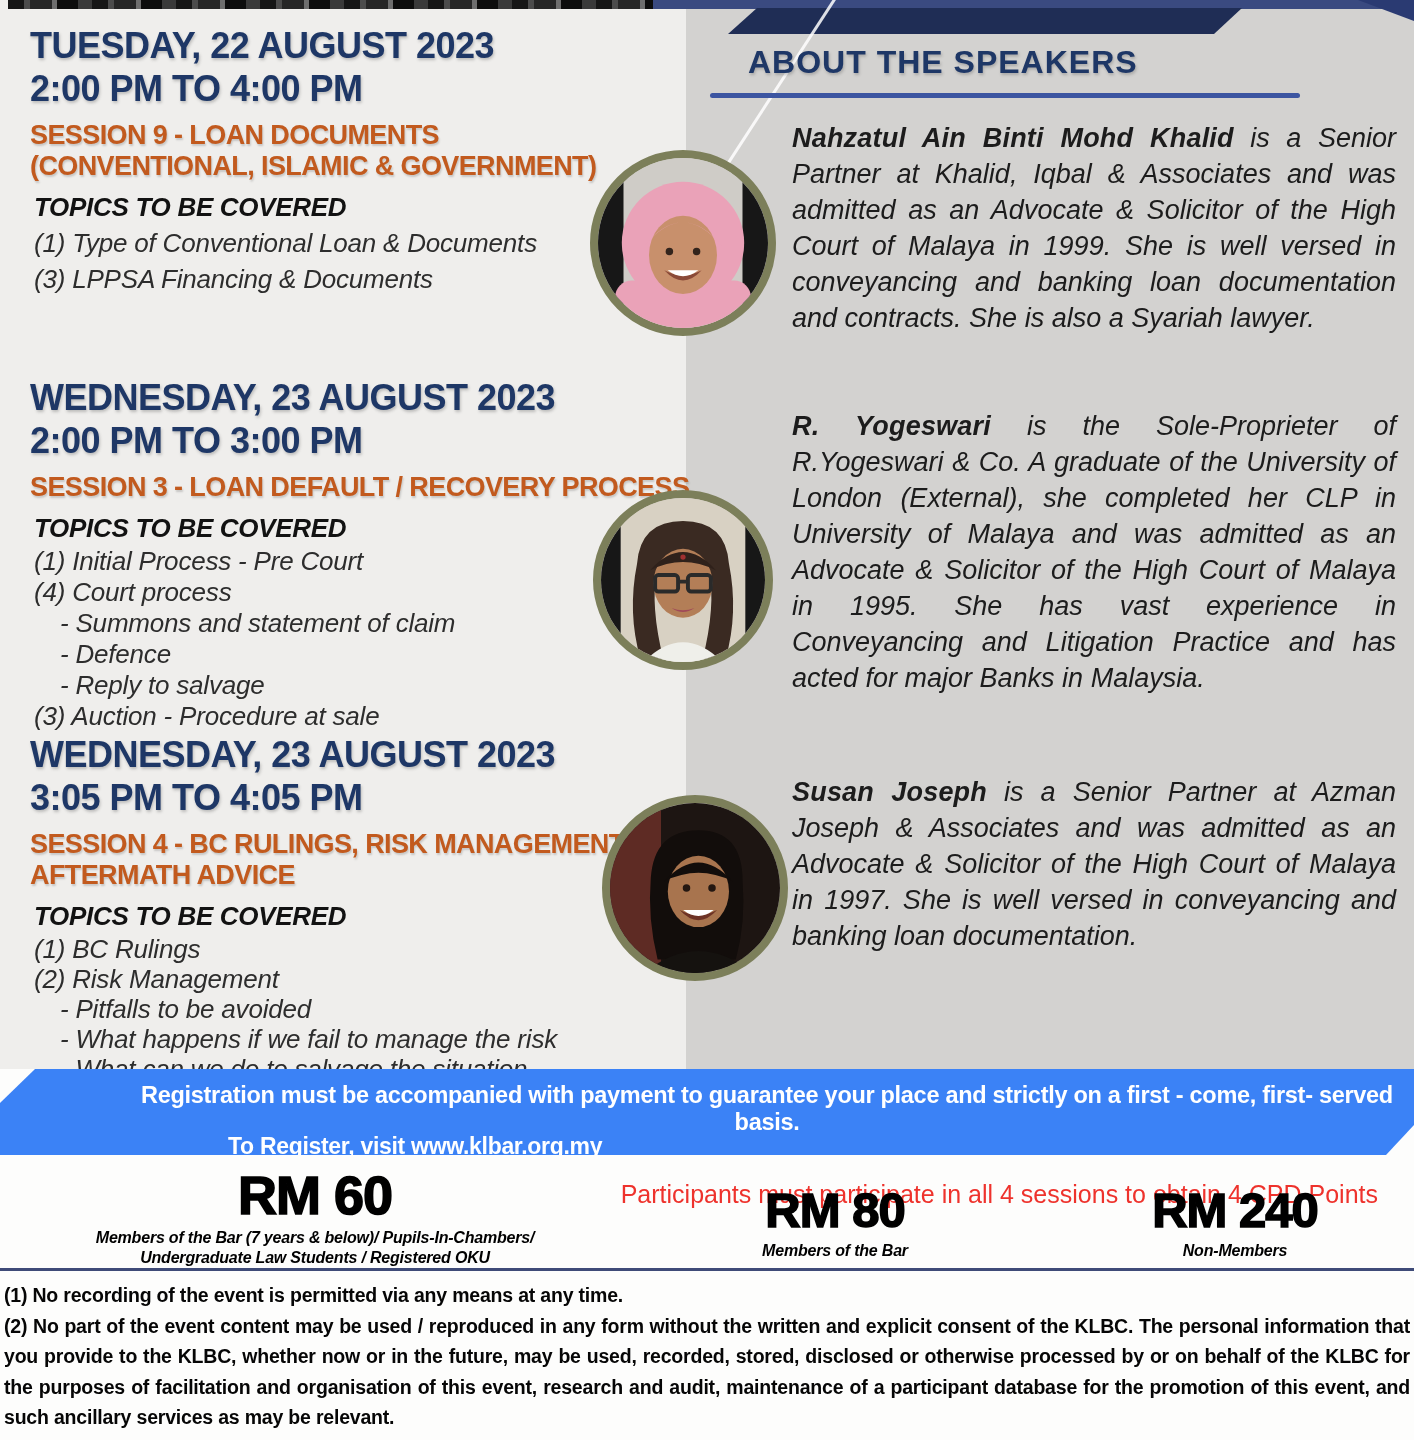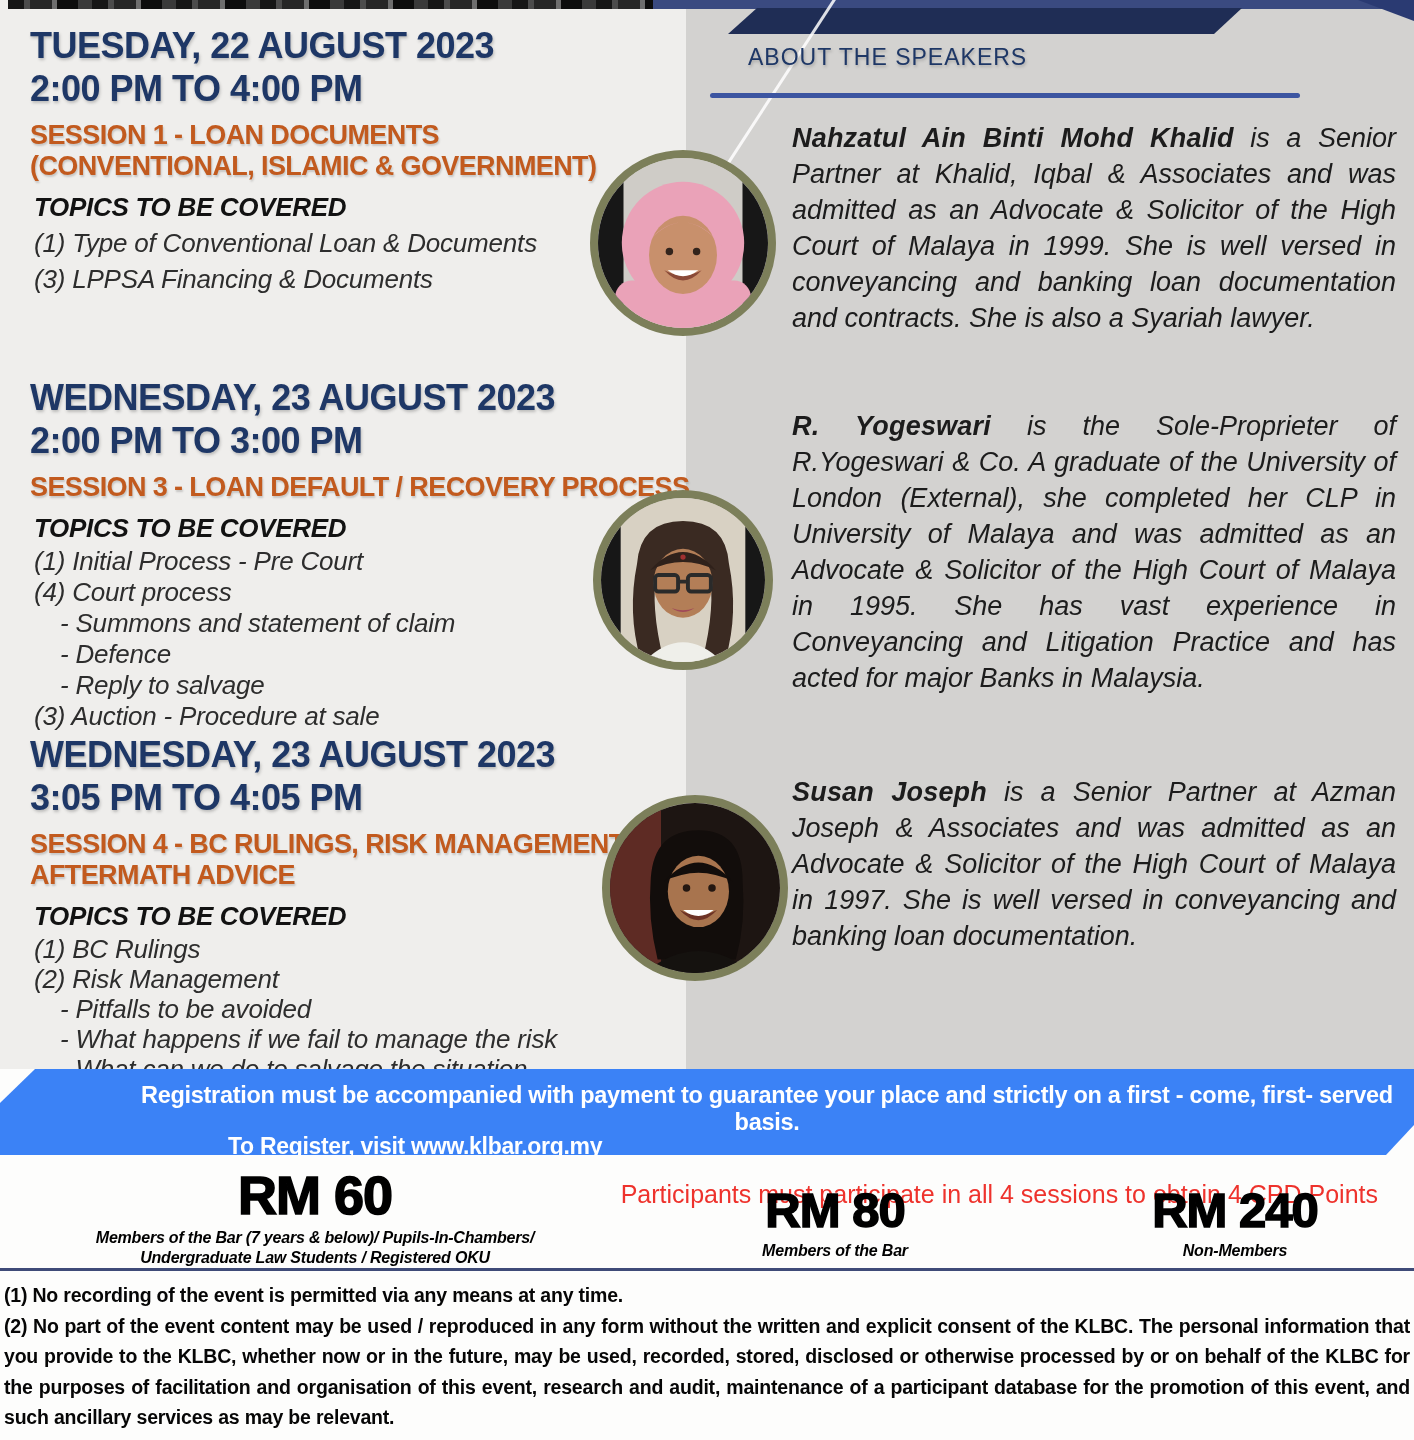--- a/index.html
+++ b/index.html
@@ -26,21 +26,21 @@
   .session{margin-top:10px;}
   .topics-h{margin-top:11px;font-weight:bold;font-style:italic;font-size:26px;line-height:29px;color:#121212;
     padding-left:4px;letter-spacing:-0.3px;}
   .topic{font-style:italic;font-size:26px;color:#2d2d2d;padding-left:4px;letter-spacing:-0.2px;}
   .b0 .topic{line-height:36px;}
   .b1 .topic{line-height:31px;}
   .b2 .topic{line-height:30px;}
   .topic.sub{padding-left:30px;}
   .b0 .topics-list, .b1 .topics-list, .b2 .topics-list{margin-top:3px;}
   
-  .about-h{position:absolute;left:748px;top:44px;font-weight:normal;font-size:23px;color:#1e3766;
+  .about-h{position:absolute;left:748px;top:44px;font-weight:bold;font-size:32px;color:#1e3766;
     letter-spacing:1px;text-shadow:1px 2px 3px rgba(60,60,60,.28);}
   .about-underline{position:absolute;left:710px;top:93px;width:590px;height:5px;background:#3c55a1;border-radius:3px;}
   .bio{position:absolute;left:792px;width:604px;font-style:italic;font-size:27px;line-height:36px;
     color:#1c1c1c;text-align:justify;}
   .bio b{letter-spacing:0.2px;}
   .bio1{top:120px}.bio2{top:408px}.bio3{top:774px}
   
   .avatar{position:absolute;border:8px solid #7c7f5a;border-radius:50%;overflow:hidden;background:#cfccc7;}
   .av1{left:590px;top:150px;width:170px;height:170px;}
   .av2{left:593px;top:490px;width:164px;height:164px;}
@@ -80,21 +80,21 @@
   <div class="top-bar"></div>
   <div class="top-para"></div>
   <div class="corner-wedge"></div>
   <div class="diag-line"></div>
 
   <div id="schedule">
       <div class="block b0">
         <div class="date-line">TUESDAY, 22 AUGUST 2023</div>
         <div class="date-line">2:00 PM TO 4:00 PM</div>
         <div class="session">
-          <div class="session-line">SESSION 1 - LOAN DOCUMENTS</div>
+          <div class="session-line">SESSION 9 - LOAN DOCUMENTS</div>
           <div class="session-line">(CONVENTIONAL, ISLAMIC &amp; GOVERNMENT)</div>
         </div>
         <div class="topics-h">TOPICS TO BE COVERED</div>
         <div class="topics-list">
           <div class="topic">(1) Type of Conventional Loan &amp; Documents</div>
           <div class="topic">(3) LPPSA Financing &amp; Documents</div>
         </div>
       </div>
       <div class="block b1">
         <div class="date-line">WEDNESDAY, 23 AUGUST 2023</div>

